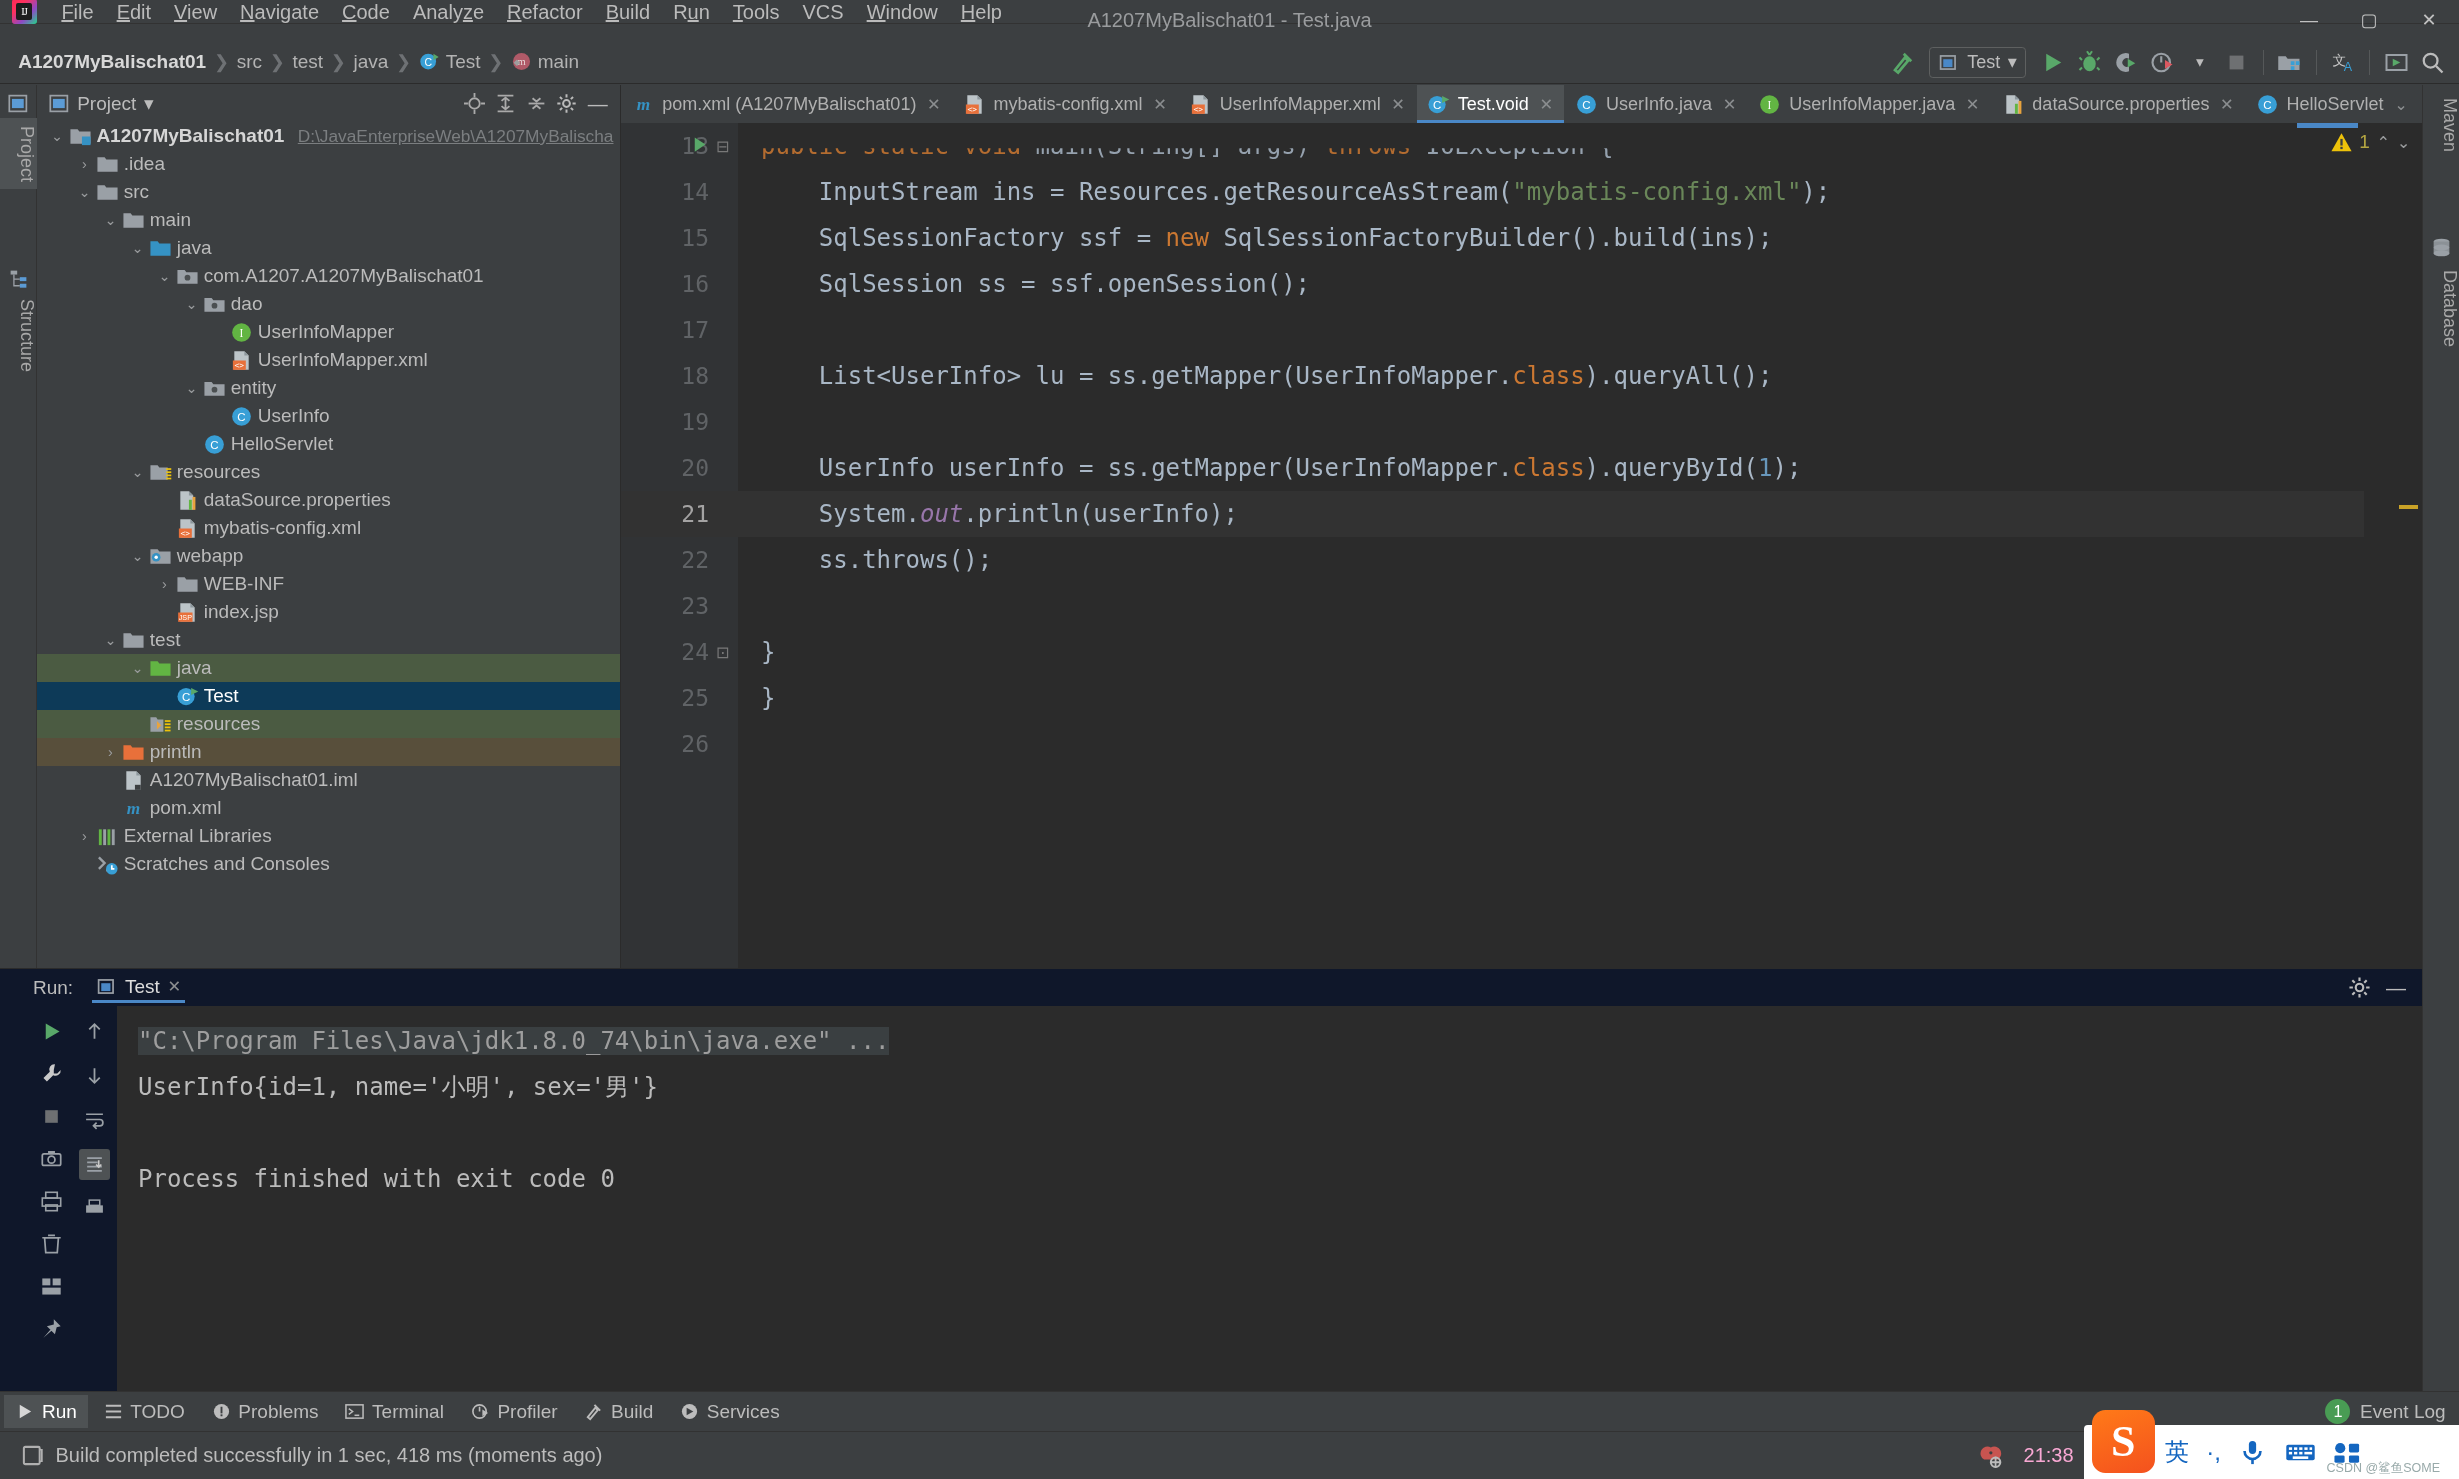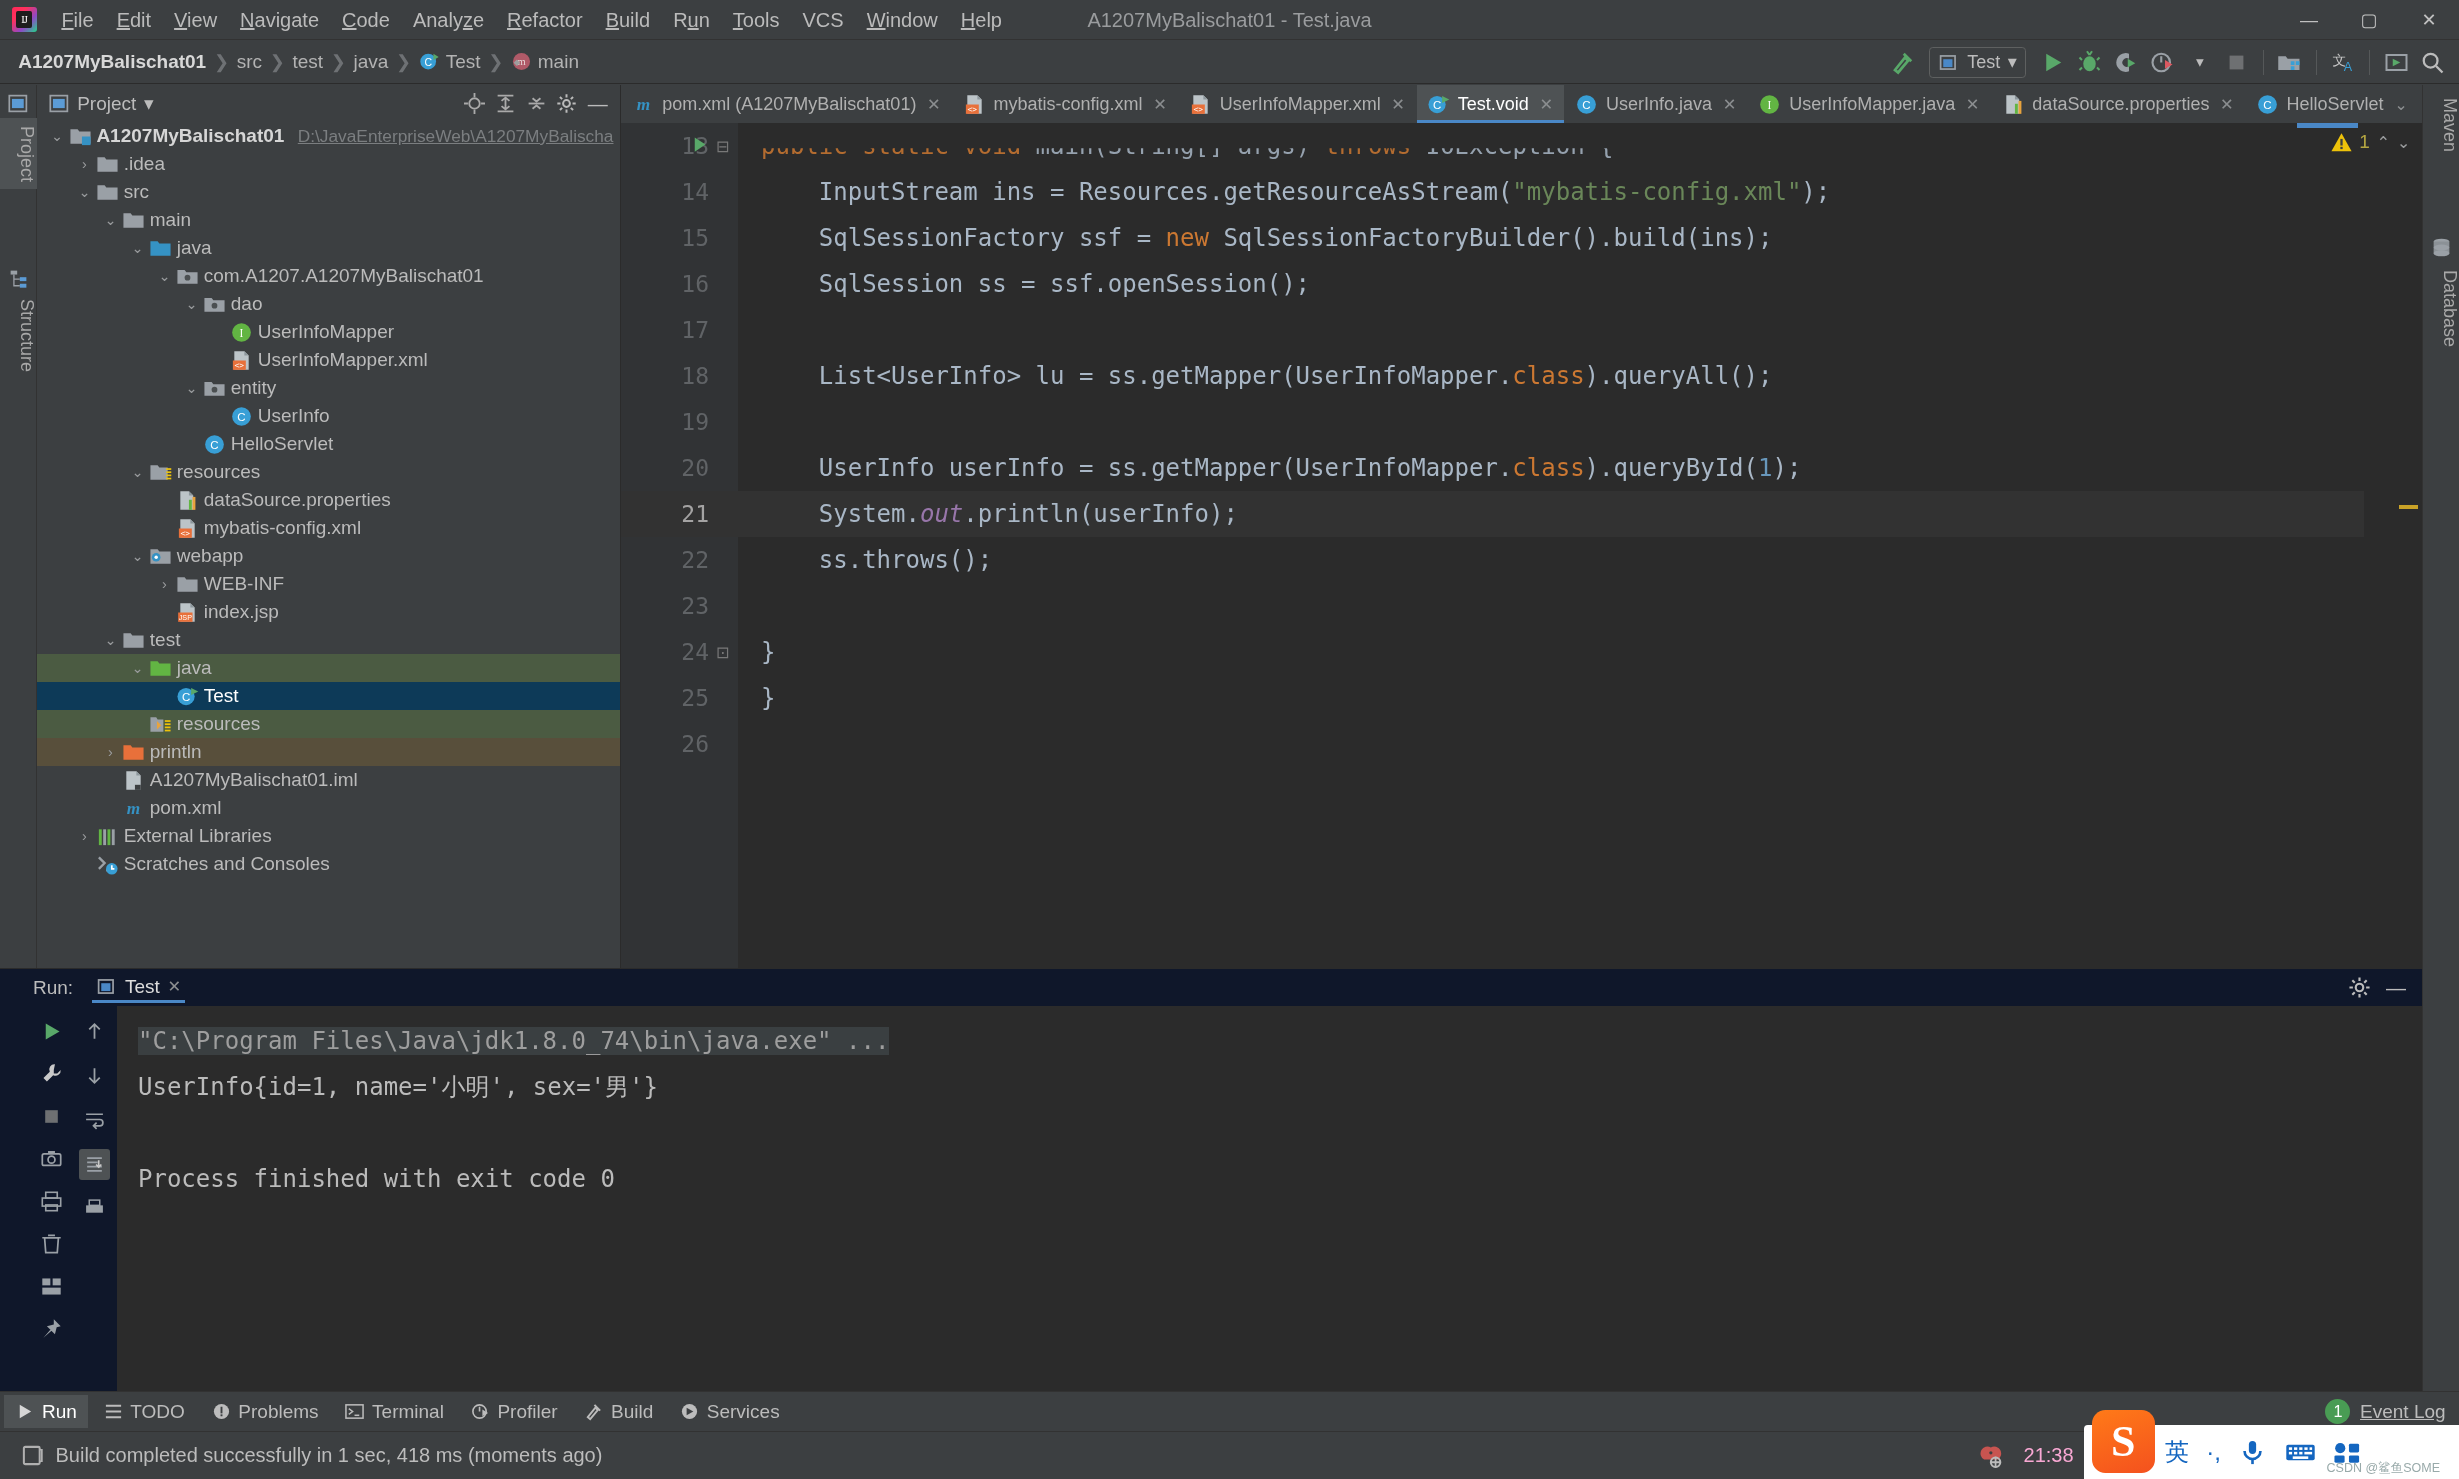--- a/index.html
+++ b/index.html
@@ -7,21 +7,21 @@
     width: 2459px; height: 1479px;
     background: #3c3f41;
     font-family: "Liberation Sans", sans-serif;
     overflow: hidden;
     color: #bbbbbb;
   }
   #app { position: relative; width: 2459px; height: 1479px; }
 
   
   .menubar {
-    position: absolute; left: 0; top: 0; width: 2459px; height: 40px;
+    position: absolute; left: 0; top: 0; width: 2459px; height: 24px;
     background: #3c3f41; display: flex; align-items: center;
     border-bottom: 1px solid #323232;
   }
   .ij-logo {
     width: 25px; height: 25px; margin-left: 11.5px; margin-right: 13.4px;
     position: relative; border-radius: 2.9px; overflow: hidden;
     background: linear-gradient(135deg, #fe2857 0%, #fe315d 30%, #8e49c6 65%, #21d789 100%);
   }
   .ij-logo::after {
     content: ""; position: absolute; left: 4.8px; top: 3.8px; width: 15.4px; height: 17.3px;
@@ -1132,21 +1132,21 @@
       <span>
           <svg width="19" height="19" viewBox="0 0 20 20">
             <circle cx="10" cy="10" r="8" fill="#bcbcbc"></circle>
             <path d="M7 6 L14 10 L7 14 Z" fill="#3c3f41"></path>
           </svg>
         </span>
       <span>Services</span>
     </div>
     <div class="bb-right">
       <span class="badge-num">1</span>
-      <span style="font-size:19px;color:#bcbcbc;text-decoration:underline;">Event Log</span>
+      <span style="font-size:19px;color:#bcbcbc;">Event Log</span>
     </div>
   </div>
 
   <div class="statusbar">
     <span>
       <svg width="23" height="23" viewBox="0 0 16 16">
           <rect x="2" y="2" width="11" height="12" rx="1" fill="none" stroke="#b0b0b0" stroke-width="1.4"></rect>
           <path d="M13 4 L14.5 4 L14.5 12 L13 12" stroke="#b0b0b0" stroke-width="1.2" fill="none"></path>
         </svg>
     </span>

